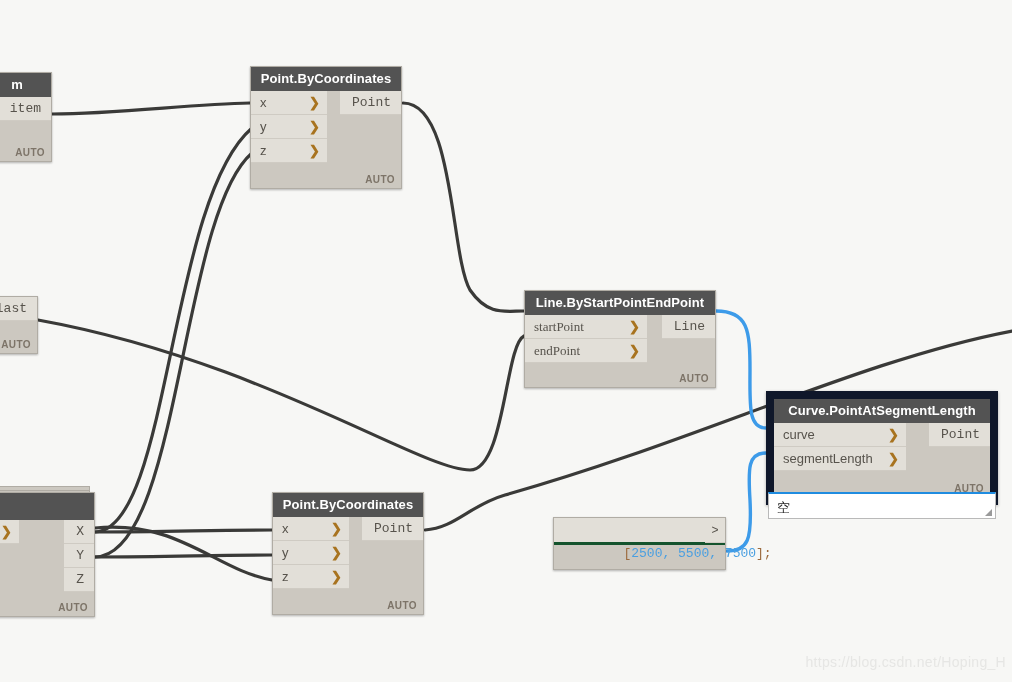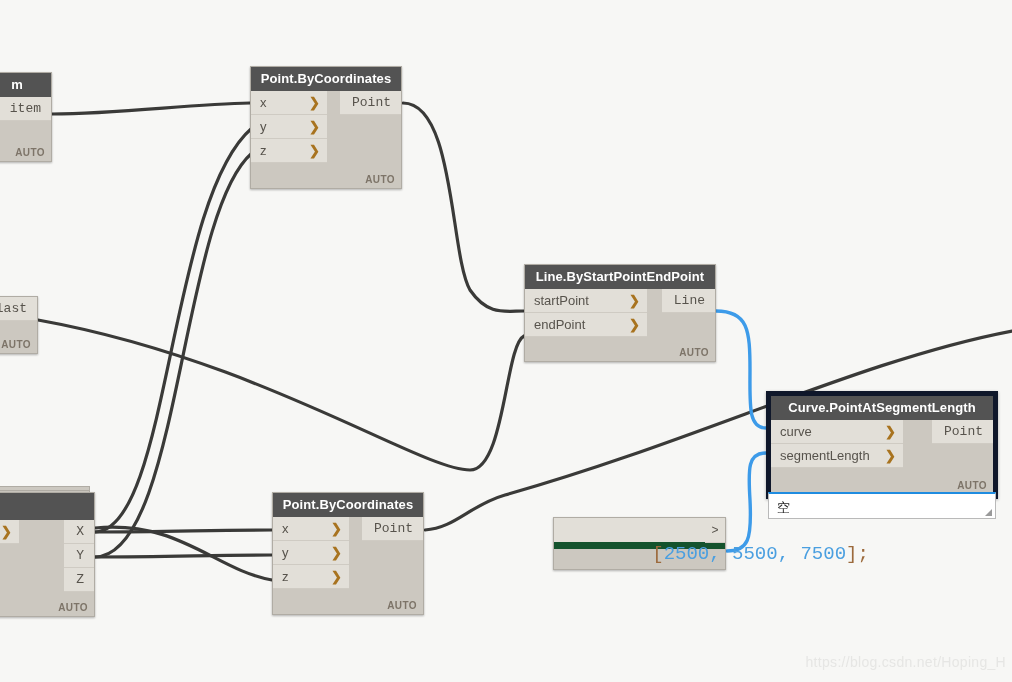--- a/index.html
+++ b/index.html
@@ -27,21 +27,21 @@
   .node {
     position: absolute;
     box-sizing: border-box;
     background: #ccc8c0;
     border: 1px solid #b0aca4;
     box-shadow: 0 1px 2px rgba(0,0,0,0.28);
     font-size: 13px;
     z-index: 5;
   }
   .node.selected {
-    border: 5px solid #0f172a;
+    border: 8px solid #0f172a;
     box-shadow: 0 1px 3px rgba(0,0,0,0.3);
   }
   .node-header {
     background: #535353;
     color: #ffffff;
     font-weight: bold;
     font-size: 13px;
     text-align: center;
     padding: 4px 6px 5px 6px;
     letter-spacing: 0.1px;
@@ -100,27 +100,27 @@
     bottom: 3px;
     font-size: 10px;
     font-weight: bold;
     color: #7d7468;
     letter-spacing: 0.4px;
   }
   
   .cb-line {
     background: #e2dfd8;
     font-family: "Liberation Mono", monospace;
-    font-size: 19px;
+    font-size: 13px;
     height: 24px;
     line-height: 24px;
     color: #9c6a3c;
     padding-left: 7px;
     white-space: pre;
-    border-bottom: 7px solid #14532d;
+    border-bottom: 3px solid #14532d;
   }
   .cb-num { color: #4a9fe0; }
   .cb-outport {
     position: absolute;
     right: 0;
     top: 0;
     width: 20px;
     height: 24px;
     line-height: 24px;
     text-align: center;
@@ -246,25 +246,25 @@
       <div class="ports">
         <div class="in-col" style="width:0px;"></div>
         <div class="out-col">
           <div class="port out" style="min-width:46px;">last</div>
         </div>
       </div>
       <div class="auto">AUTO</div>
     </div>
   </div>
 
-  <div class="node" style="left:524px; top:264px; width:192px;">
+  <div class="node" style="left:524px; top:290px; width:192px;">
     <div class="node-header">Line.ByStartPointEndPoint</div>
     <div class="node-body" style="height:72px;">
       <div class="ports">
-        <div class="in-col" style="width:122px;">
+        <div class="in-col" style="width:122px;font-family:Liberation Serif, serif;">
           <div class="port in">
             <span>startPoint</span>
             <span class="chev">❯</span>
           </div>
           <div class="port in">
             <span>endPoint</span>
             <span class="chev">❯</span>
           </div>
         </div>
         <div class="out-col">

